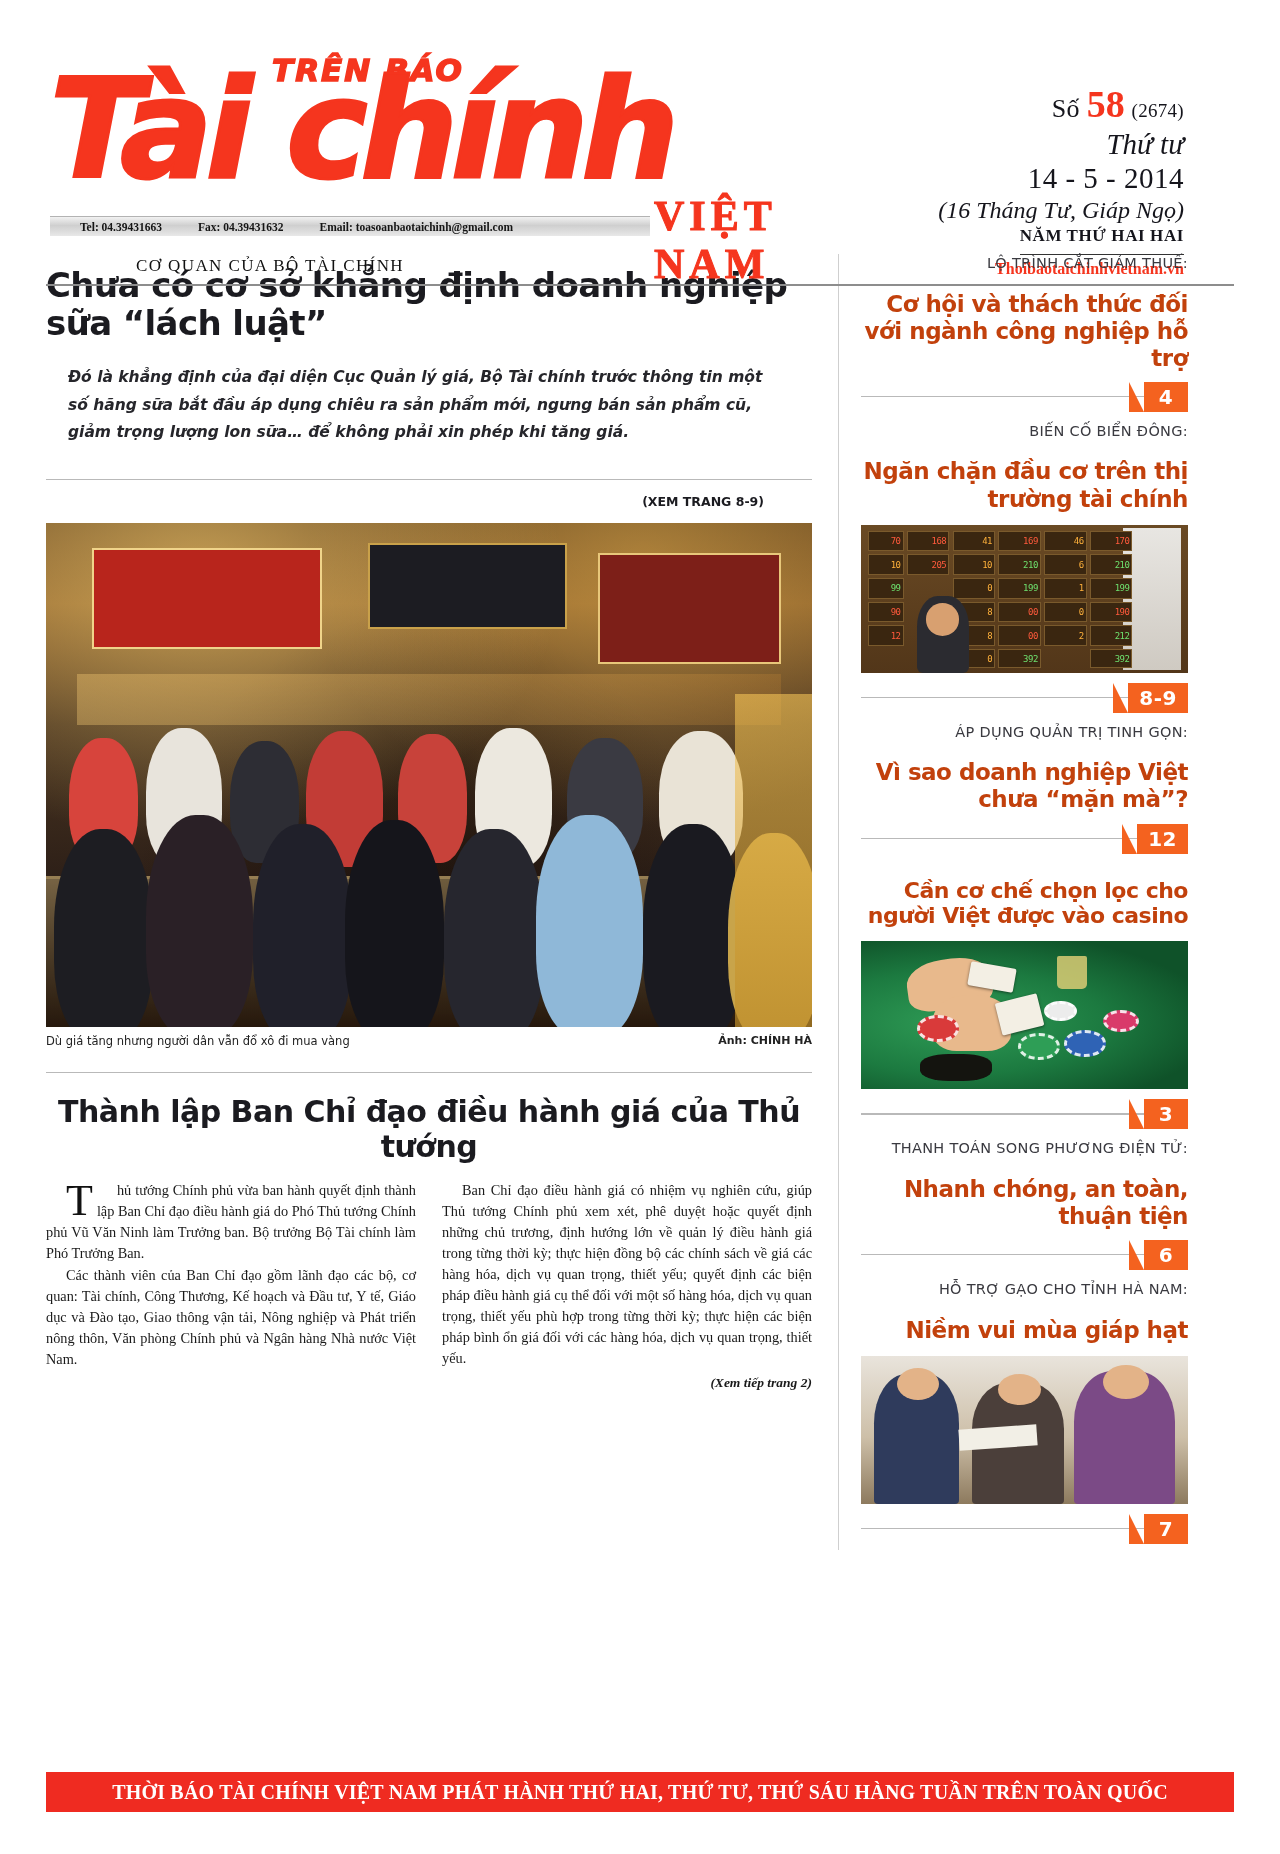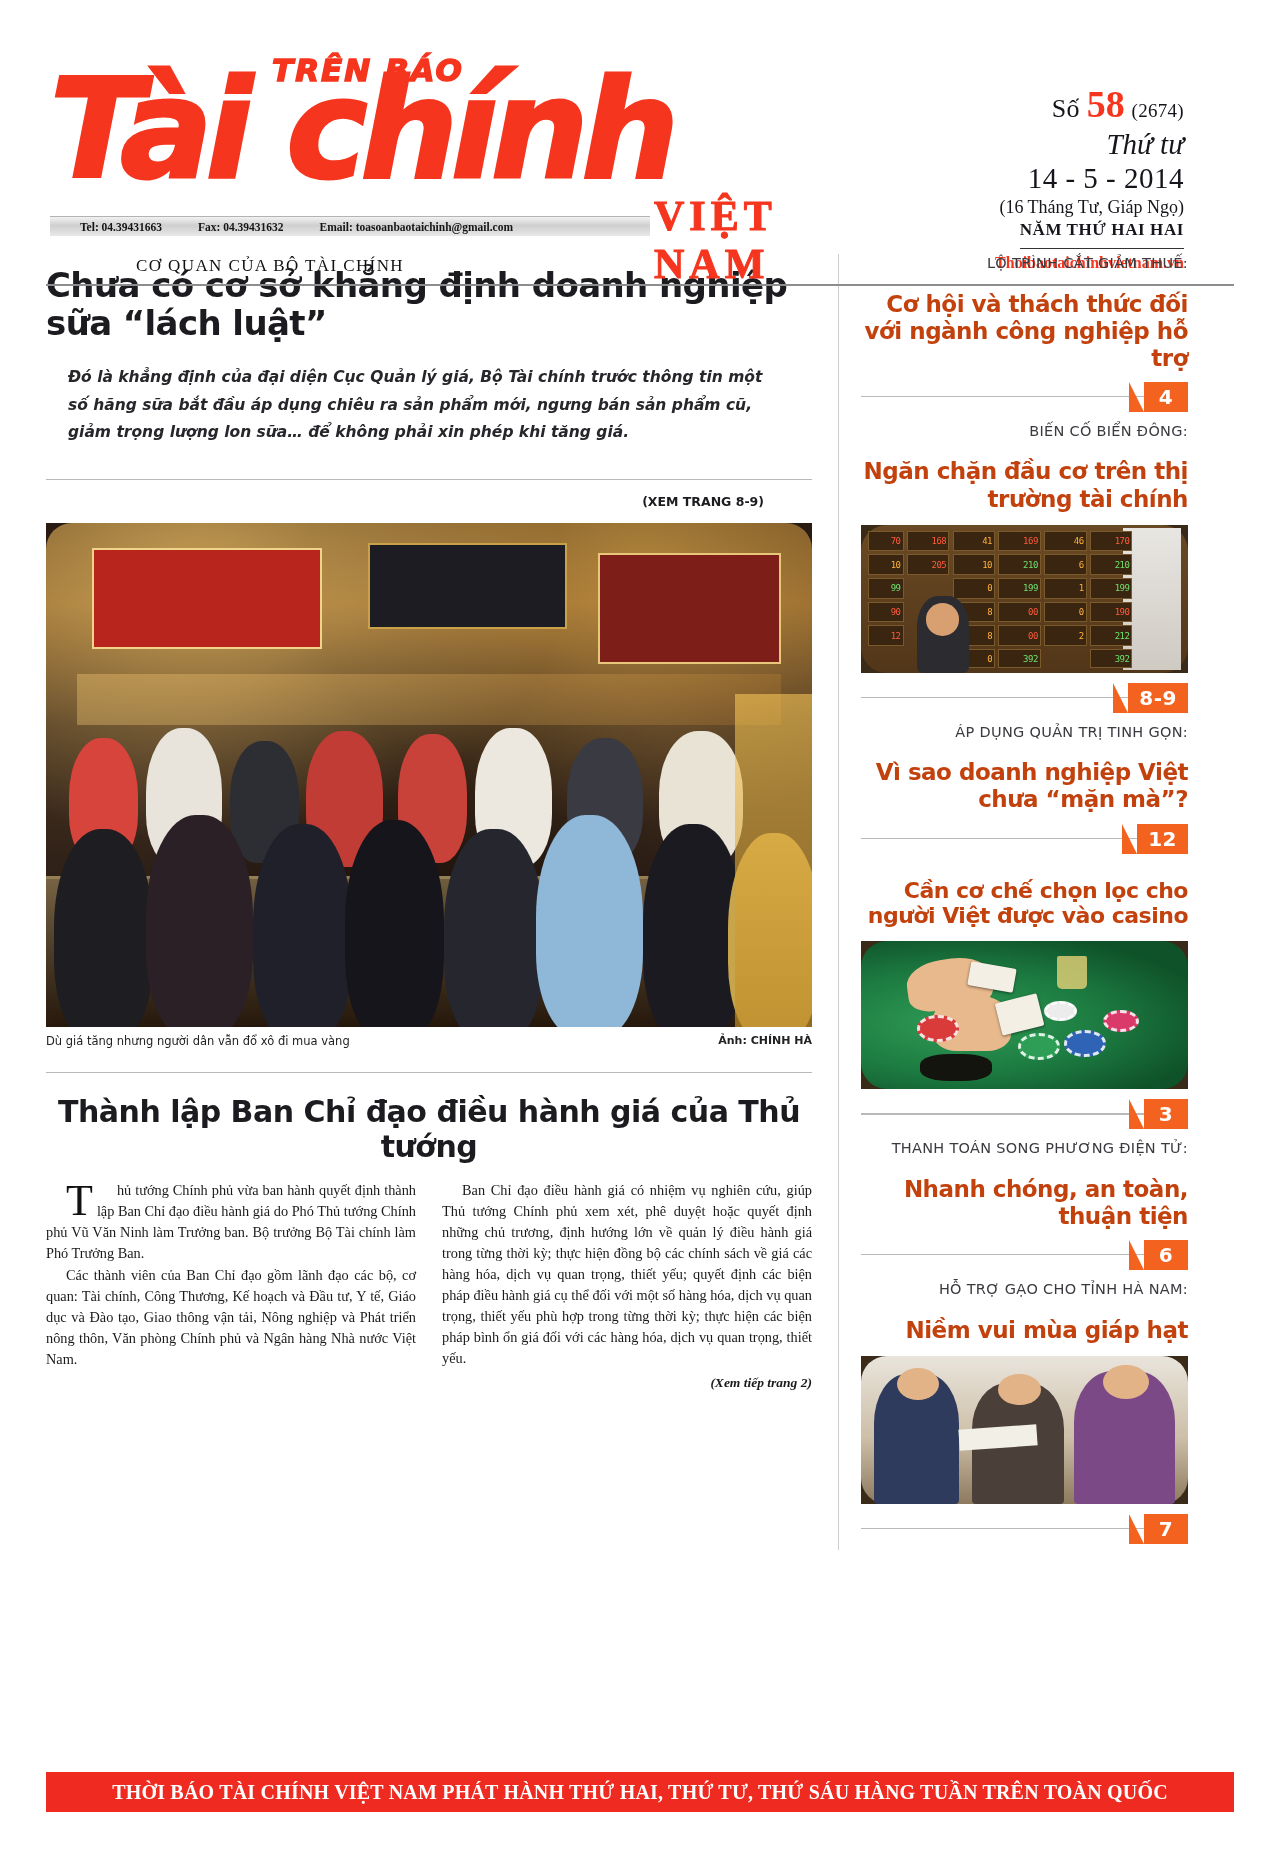--- a/index.html
+++ b/index.html
@@ -48,21 +48,21 @@
   .issue-box {
     position:absolute; right:50px; top:82px;
     width:270px; text-align:right;
     font-family:"Liberation Serif", serif; color:#15151c;
   }
   .issue-line1 { font-size:26px; letter-spacing:.3px; }
   .issue-line1 b { font-size:38px; color:#F5351E; font-weight:bold; letter-spacing:0; }
   .issue-line1 .paren { font-size:19px; }
   .issue-day { font-style:italic; font-size:29px; margin-top:2px; }
   .issue-date { font-size:29px; margin-top:1px; letter-spacing:.5px; }
-  .issue-lunar { font-size:18px; margin-top:2px; }
+  .issue-lunar { font-size:24px; margin-top:2px;font-style:italic; }
   .issue-year {
     font-size:17px; font-weight:bold; letter-spacing:.6px; margin-top:2px;
     border-bottom:1.5px solid #333; display:inline-block; padding-bottom:8px;
   }
   .issue-url {
     margin-top:5px; font-size:16px; font-weight:bold;
     color:#F5351E; font-family:"Liberation Serif", serif;
   }
 
   
@@ -177,21 +177,21 @@
   
   .footer-banner {
     position:absolute; left:46px; right:46px; bottom:42px;
     height:40px; background:#EF2B21; color:#fff;
     display:flex; align-items:center; justify-content:center;
     font-family:"Liberation Serif", serif; font-weight:bold;
     font-size:20px; letter-spacing:0.2px;
   }
 
   
-  .ph { position:absolute; inset:0;border-radius:26px; }
+  .ph { position:absolute; inset:0; }
   .jewelry-shop { background:
       radial-gradient(ellipse at 20% 10%, rgba(255,215,120,.55), transparent 42%),
       radial-gradient(ellipse at 78% 8%, rgba(255,200,90,.40), transparent 40%),
       radial-gradient(ellipse at 50% 95%, rgba(20,10,5,.75), transparent 58%),
       linear-gradient(180deg,#6b4a22 0%,#8a5f2a 16%,#4a3520 40%,#2e2018 70%,#1b1310 100%);
   }
   .board { position:absolute; left:6%; top:5%; width:30%; height:20%;
     background:#b8251c; border:2px solid #f0d48a; }
   .board2 { position:absolute; left:42%; top:4%; width:26%; height:17%;
     background:#1c1c22; border:2px solid #c9a14a; }

